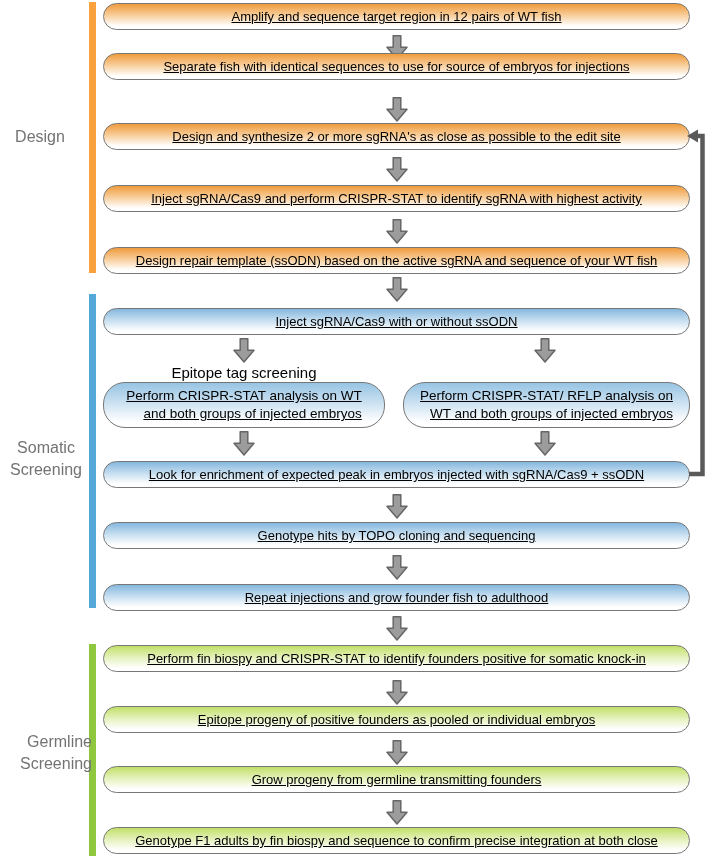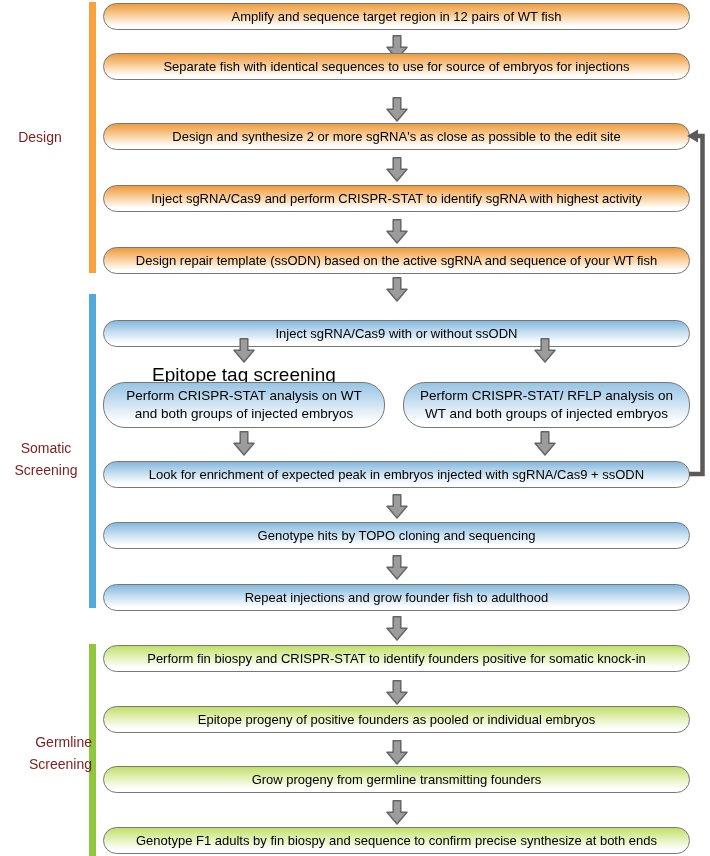--- a/index.html
+++ b/index.html
@@ -8,44 +8,44 @@
     font-family:"Liberation Sans",sans-serif;color:#000;overflow:hidden;
   }
   
   .bar{position:absolute;left:89px;width:7px;}
   .bar-design{top:2px;height:271px;background:#F9A13C;}
   .bar-somatic{top:294px;height:314px;background:#55A9D9;}
   .bar-germline{top:644px;height:212px;background:#8FC73E;}
   
   .section-label{
     position:absolute;left:0;width:92px;text-align:center;
-    font-size:14px;line-height:22px;color:#7f1d1d;white-space:pre-line;
+    font-size:16px;line-height:22px;color:#737373;white-space:pre-line;
   }
   .label-design{top:126px;width:80px;}
   .label-somatic{top:437px;}
   .label-germline{top:731px;text-align:right;}
   
   .pill{
     position:absolute;left:103px;width:587px;height:27px;box-sizing:border-box;
     border:1.5px solid #777;border-radius:14px;
     display:flex;align-items:center;justify-content:center;
-    font-size:13px;text-align:center;padding:0 8px;white-space:nowrap;
+    font-size:13px;text-align:right;padding:0 8px;white-space:nowrap;text-decoration:underline;
   }
   .orange{background:linear-gradient(180deg,#EF9B3D 0%,#F8CE9B 45%,#ffffff 88%);}
   .blue{background:linear-gradient(180deg,#85B8DE 0%,#C6DEF0 45%,#ffffff 88%);}
   .green{background:linear-gradient(180deg,#C2DF68 0%,#E4F1BB 45%,#ffffff 88%);}
   .subpill{
     width:282px;height:46px;border-radius:22px;white-space:pre-line;
     line-height:18px;font-size:13.5px;
     background:linear-gradient(180deg,#97C4E4 0%,#CBE1F1 45%,#ffffff 88%);
   }
   .subpill.right{left:403px;width:287px;}
   
   .branch-label{
-    position:absolute;width:240px;text-align:center;font-size:19px;color:#000;
+    position:absolute;width:240px;text-align:center;font-size:15px;color:#000;
   }
   
   .arrow{position:absolute;width:22px;height:25px;}
   .feedback{position:absolute;left:0;top:0;pointer-events:none;}
 </style>
 </head>
 <body>
 
 <svg width="0" height="0" style="position:absolute">
   <defs>
@@ -79,21 +79,21 @@
     </svg>
   <div class="pill orange" style="top:185px">Inject sgRNA/Cas9 and perform CRISPR-STAT to identify sgRNA with highest activity</div>
   <svg class="arrow" style="left:386px;top:219px" viewBox="0 0 22 25">
       <use href="#blockArrowShape"></use>
     </svg>
   <div class="pill orange" style="top:247px">Design repair template (ssODN) based on the active sgRNA and sequence of your WT fish</div>
   <svg class="arrow" style="left:386px;top:277px" viewBox="0 0 22 25">
       <use href="#blockArrowShape"></use>
     </svg>
 
-  <div class="pill blue" style="top:320px">Inject sgRNA/Cas9 with or without ssODN</div>
+  <div class="pill blue" style="top:308px">Inject sgRNA/Cas9 with or without ssODN</div>
 
   <svg class="arrow" style="left:233px;top:338px" viewBox="0 0 22 25">
       <use href="#blockArrowShape"></use>
     </svg>
   <svg class="arrow" style="left:534px;top:338px" viewBox="0 0 22 25">
       <use href="#blockArrowShape"></use>
     </svg>
 
   <div class="branch-label" style="left:124px;top:364px">Epitope tag screening</div>
 
@@ -127,20 +127,20 @@
       <use href="#blockArrowShape"></use>
     </svg>
   <div class="pill green" style="top:706px">Epitope progeny of positive founders as pooled or individual embryos</div>
   <svg class="arrow" style="left:386px;top:740px" viewBox="0 0 22 25">
       <use href="#blockArrowShape"></use>
     </svg>
   <div class="pill green" style="top:766px">Grow progeny from germline transmitting founders</div>
   <svg class="arrow" style="left:386px;top:800px" viewBox="0 0 22 25">
       <use href="#blockArrowShape"></use>
     </svg>
-  <div class="pill green" style="top:827px">Genotype F1 adults by fin biospy and sequence to confirm precise synthesize at both ends</div>
+  <div class="pill green" style="top:827px">Genotype F1 adults by fin biospy and sequence to confirm precise integration at both close</div>
 
   <svg class="feedback" width="710" height="856" viewBox="0 0 710 856">
     <path d="M689 474 L702.5 474 L702.5 136 L696 136" stroke="#5A5A5A" stroke-width="4.5" fill="none"></path>
     <polygon points="687,136 698,129.5 698,142.5" fill="#5A5A5A"></polygon>
   </svg>
 
 </div>
 
 </body></html>

